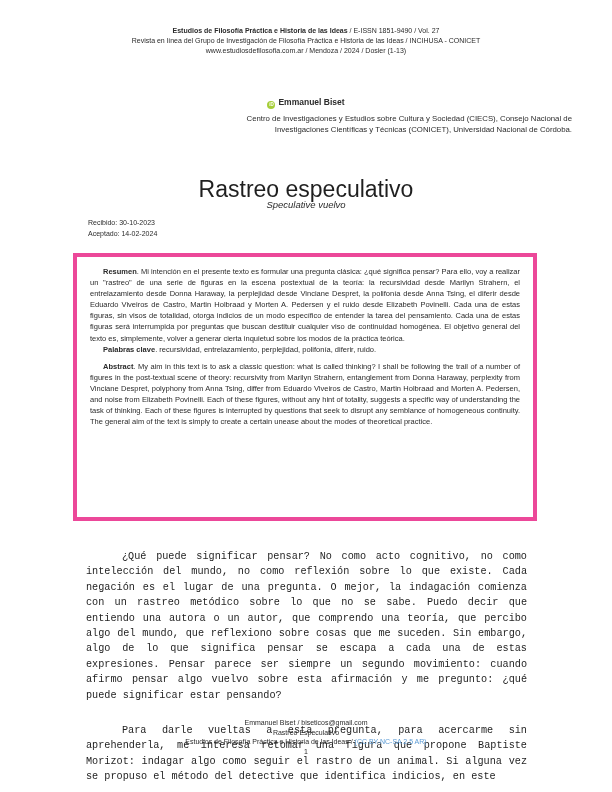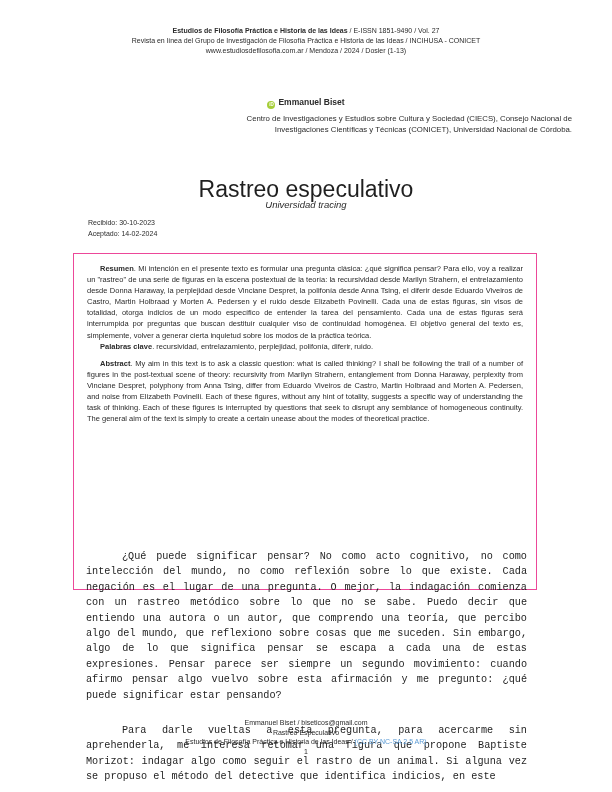--- a/index.html
+++ b/index.html
@@ -77,23 +77,23 @@
     top: 217px; left: 88px;
     font-size: 7px;
     line-height: 11px;
     text-align: left;
   }
 
   
   .abstract-box {
     position: absolute;
     left: 73px; top: 253px;
-    width: 464px; height: 337px;
+    width: 464px; height: 268px;
     box-sizing: border-box;
-    border: 1px solid #ec4899;
+    border: 4px solid #ec4899;
     padding: 9px 13px 0 13px;
     font-size: 7.5px;
     line-height: 11.1px;
     text-align: justify;
   }
   .abstract-box p { margin: 0; text-indent: 13px; }
   .abstract-box p.gap-before { margin-top: 6px; }
 
   
   .body-text {
@@ -133,21 +133,21 @@
     <div class="author-name-line">
       <span class="orcid-badge">iD</span><span>Emmanuel Biset</span>
     </div>
     <div class="affiliation">
       <div>Centro de Investigaciones y Estudios sobre Cultura y Sociedad (CIECS), Consejo Nacional de</div>
       <div>Investigaciones Científicas y Técnicas (CONICET), Universidad Nacional de Córdoba.</div>
     </div>
   </section>
 
   <h1 class="article-title">Rastreo especulativo</h1>
-  <div class="article-subtitle">Universidad tracing</div>
+  <div class="article-subtitle">Speculative vuelvo</div>
 
   <div class="dates-block">
     <div>Recibido: 30-10-2023</div>
     <div>Aceptado: 14-02-2024</div>
   </div>
 
   <section class="abstract-box">
     <p><span class="bold">Resumen</span><span>. Mi intención en el presente texto es formular una pregunta clásica: ¿qué significa pensar? Para ello, voy a realizar un "rastreo" de una serie de figuras en la escena postextual de la teoría: la recursividad desde Marilyn Strahern, el entrelazamiento desde Donna Haraway, la perplejidad desde Vinciane Despret, la polifonía desde Anna Tsing, el diferir desde Eduardo Viveiros de Castro, Martin Holbraad y Morten A. Pedersen y el ruido desde Elizabeth Povinelli. Cada una de estas figuras, sin visos de totalidad, otorga indicios de un modo específico de entender la tarea del pensamiento. Cada una de estas figuras será interrumpida por preguntas que buscan destituir cualquier viso de continuidad homogénea. El objetivo general del texto es, simplemente, volver a generar cierta inquietud sobre los modos de la práctica teórica.</span></p>
     <p><span class="bold">Palabras clave</span><span>. recursividad, entrelazamiento, perplejidad, polifonía, diferir, ruido.</span></p>
     <p class="gap-before"><span class="bold">Abstract</span><span>. My aim in this text is to ask a classic question: what is called thinking? I shall be following the trail of a number of figures in the post-textual scene of theory: recursivity from Marilyn Strahern, entanglement from Donna Haraway, perplexity from Vinciane Despret, polyphony from Anna Tsing, differ from Eduardo Viveiros de Castro, Martin Holbraad and Morten A. Pedersen, and noise from Elizabeth Povinelli. Each of these figures, without any hint of totality, suggests a specific way of understanding the task of thinking. Each of these figures is interrupted by questions that seek to disrupt any semblance of homogeneous continuity. The general aim of the text is simply to create a certain unease about the modes of theoretical practice.</span></p>

